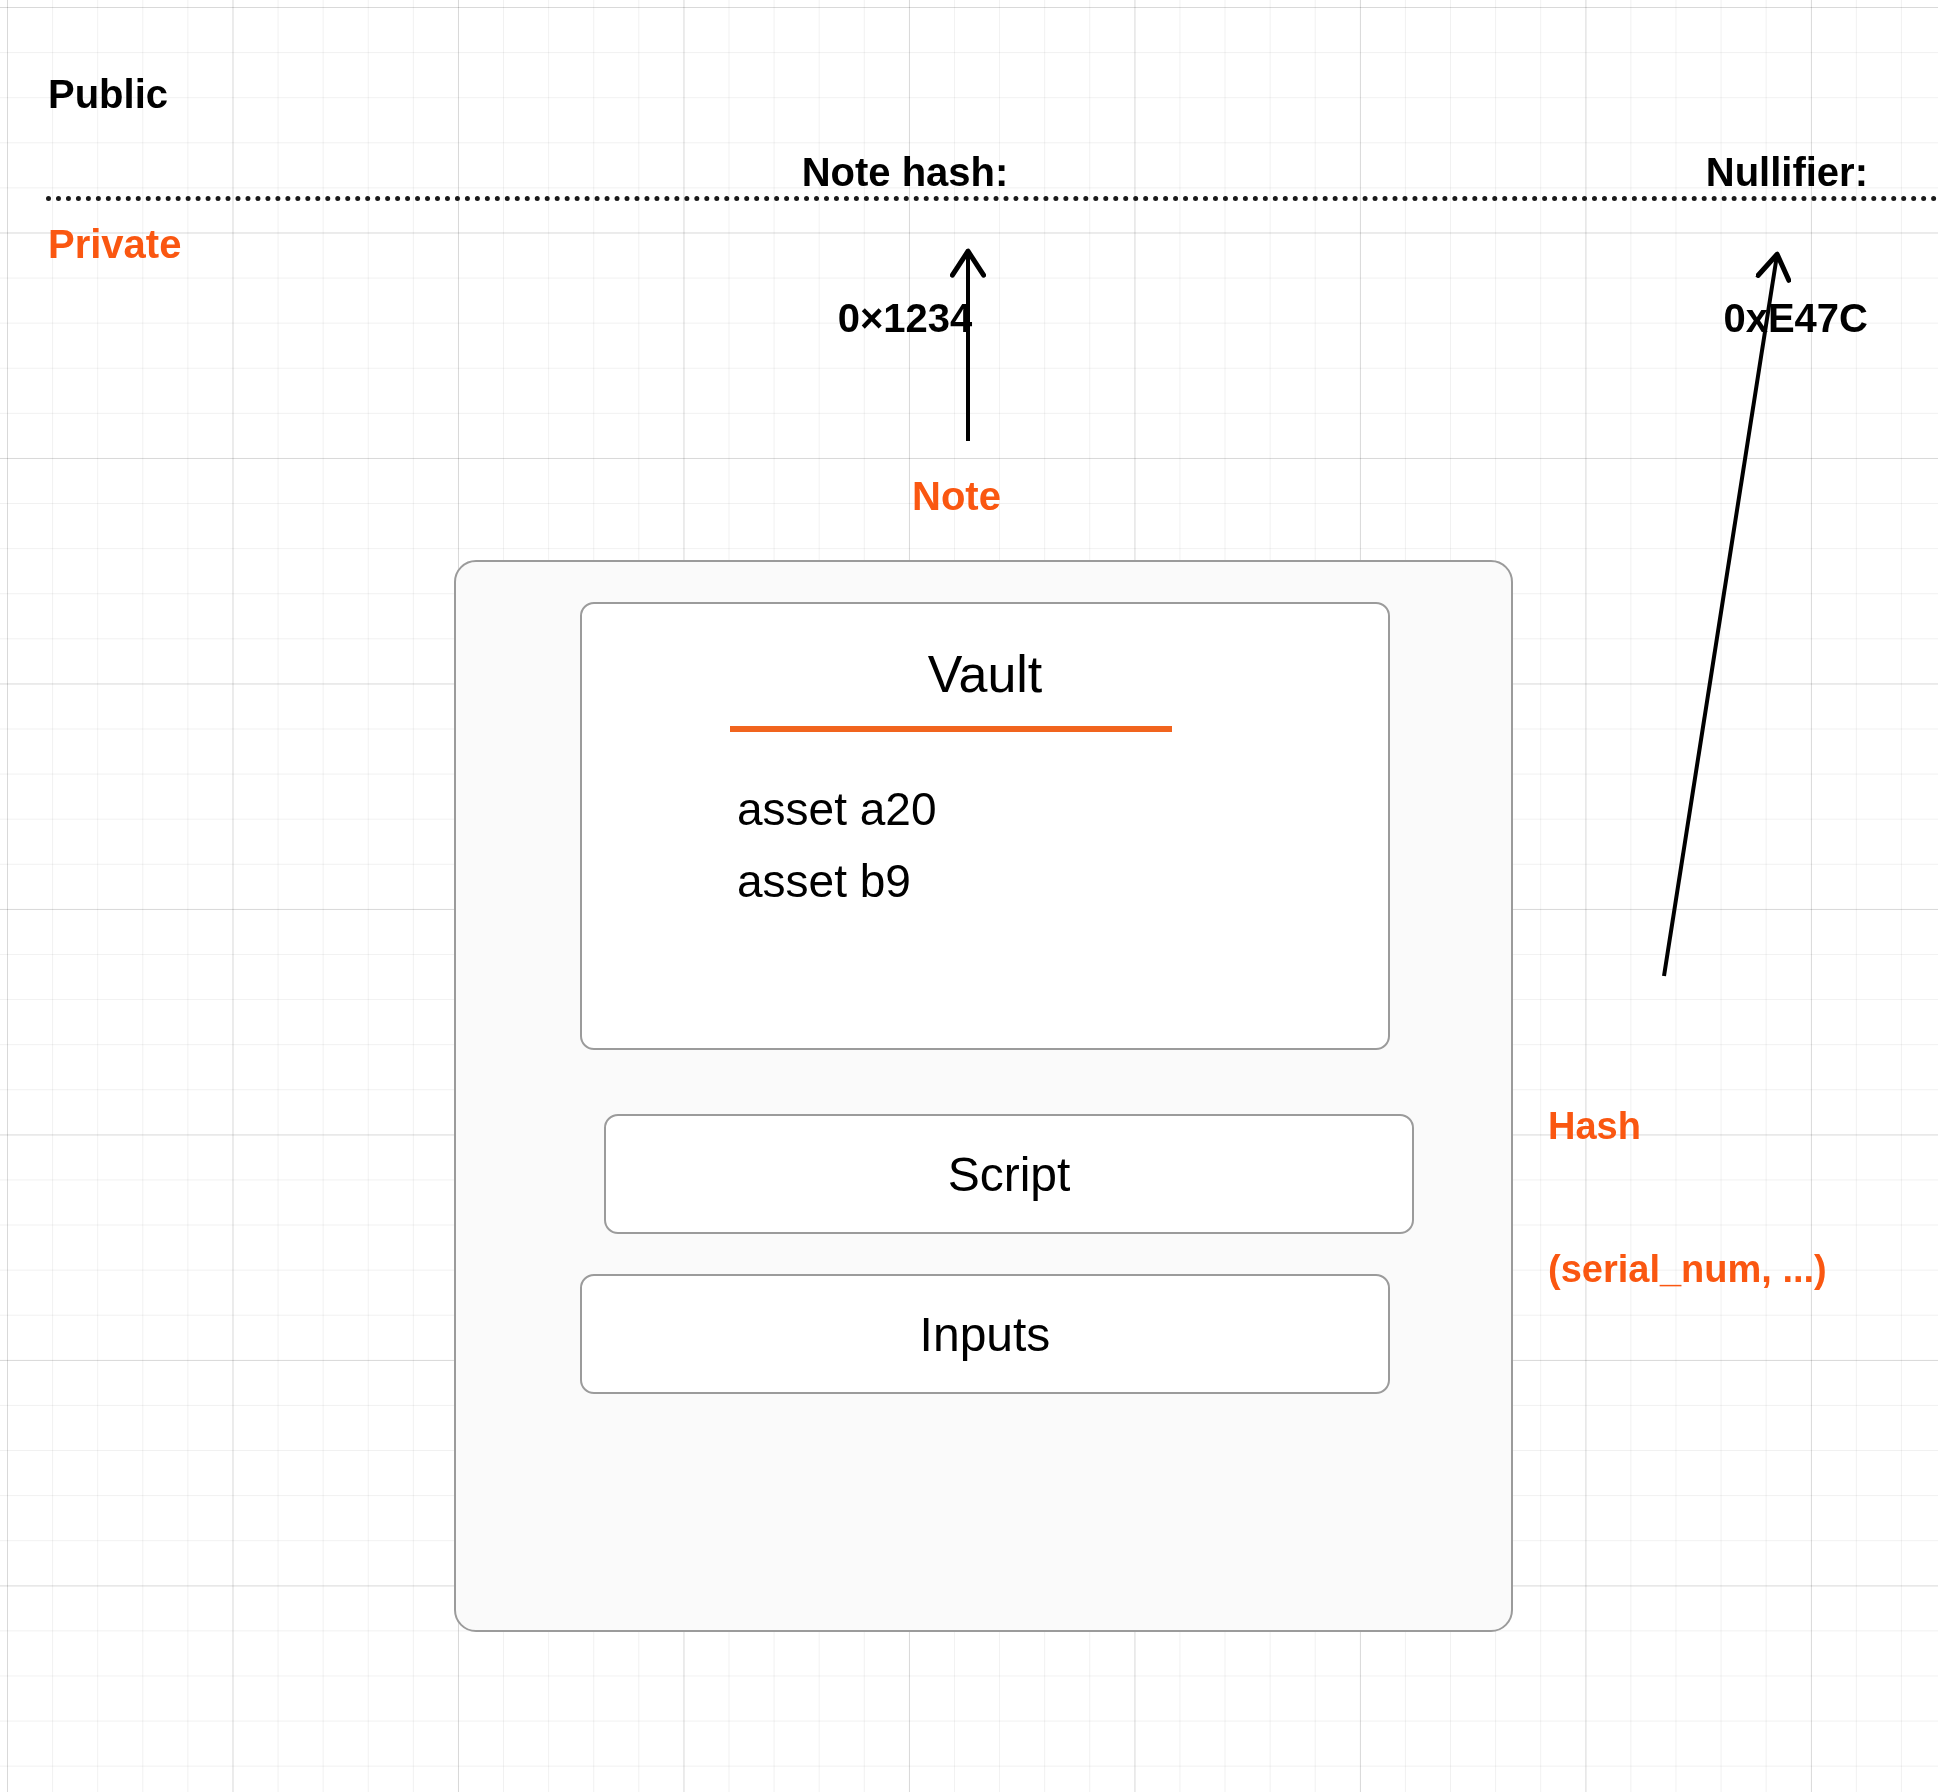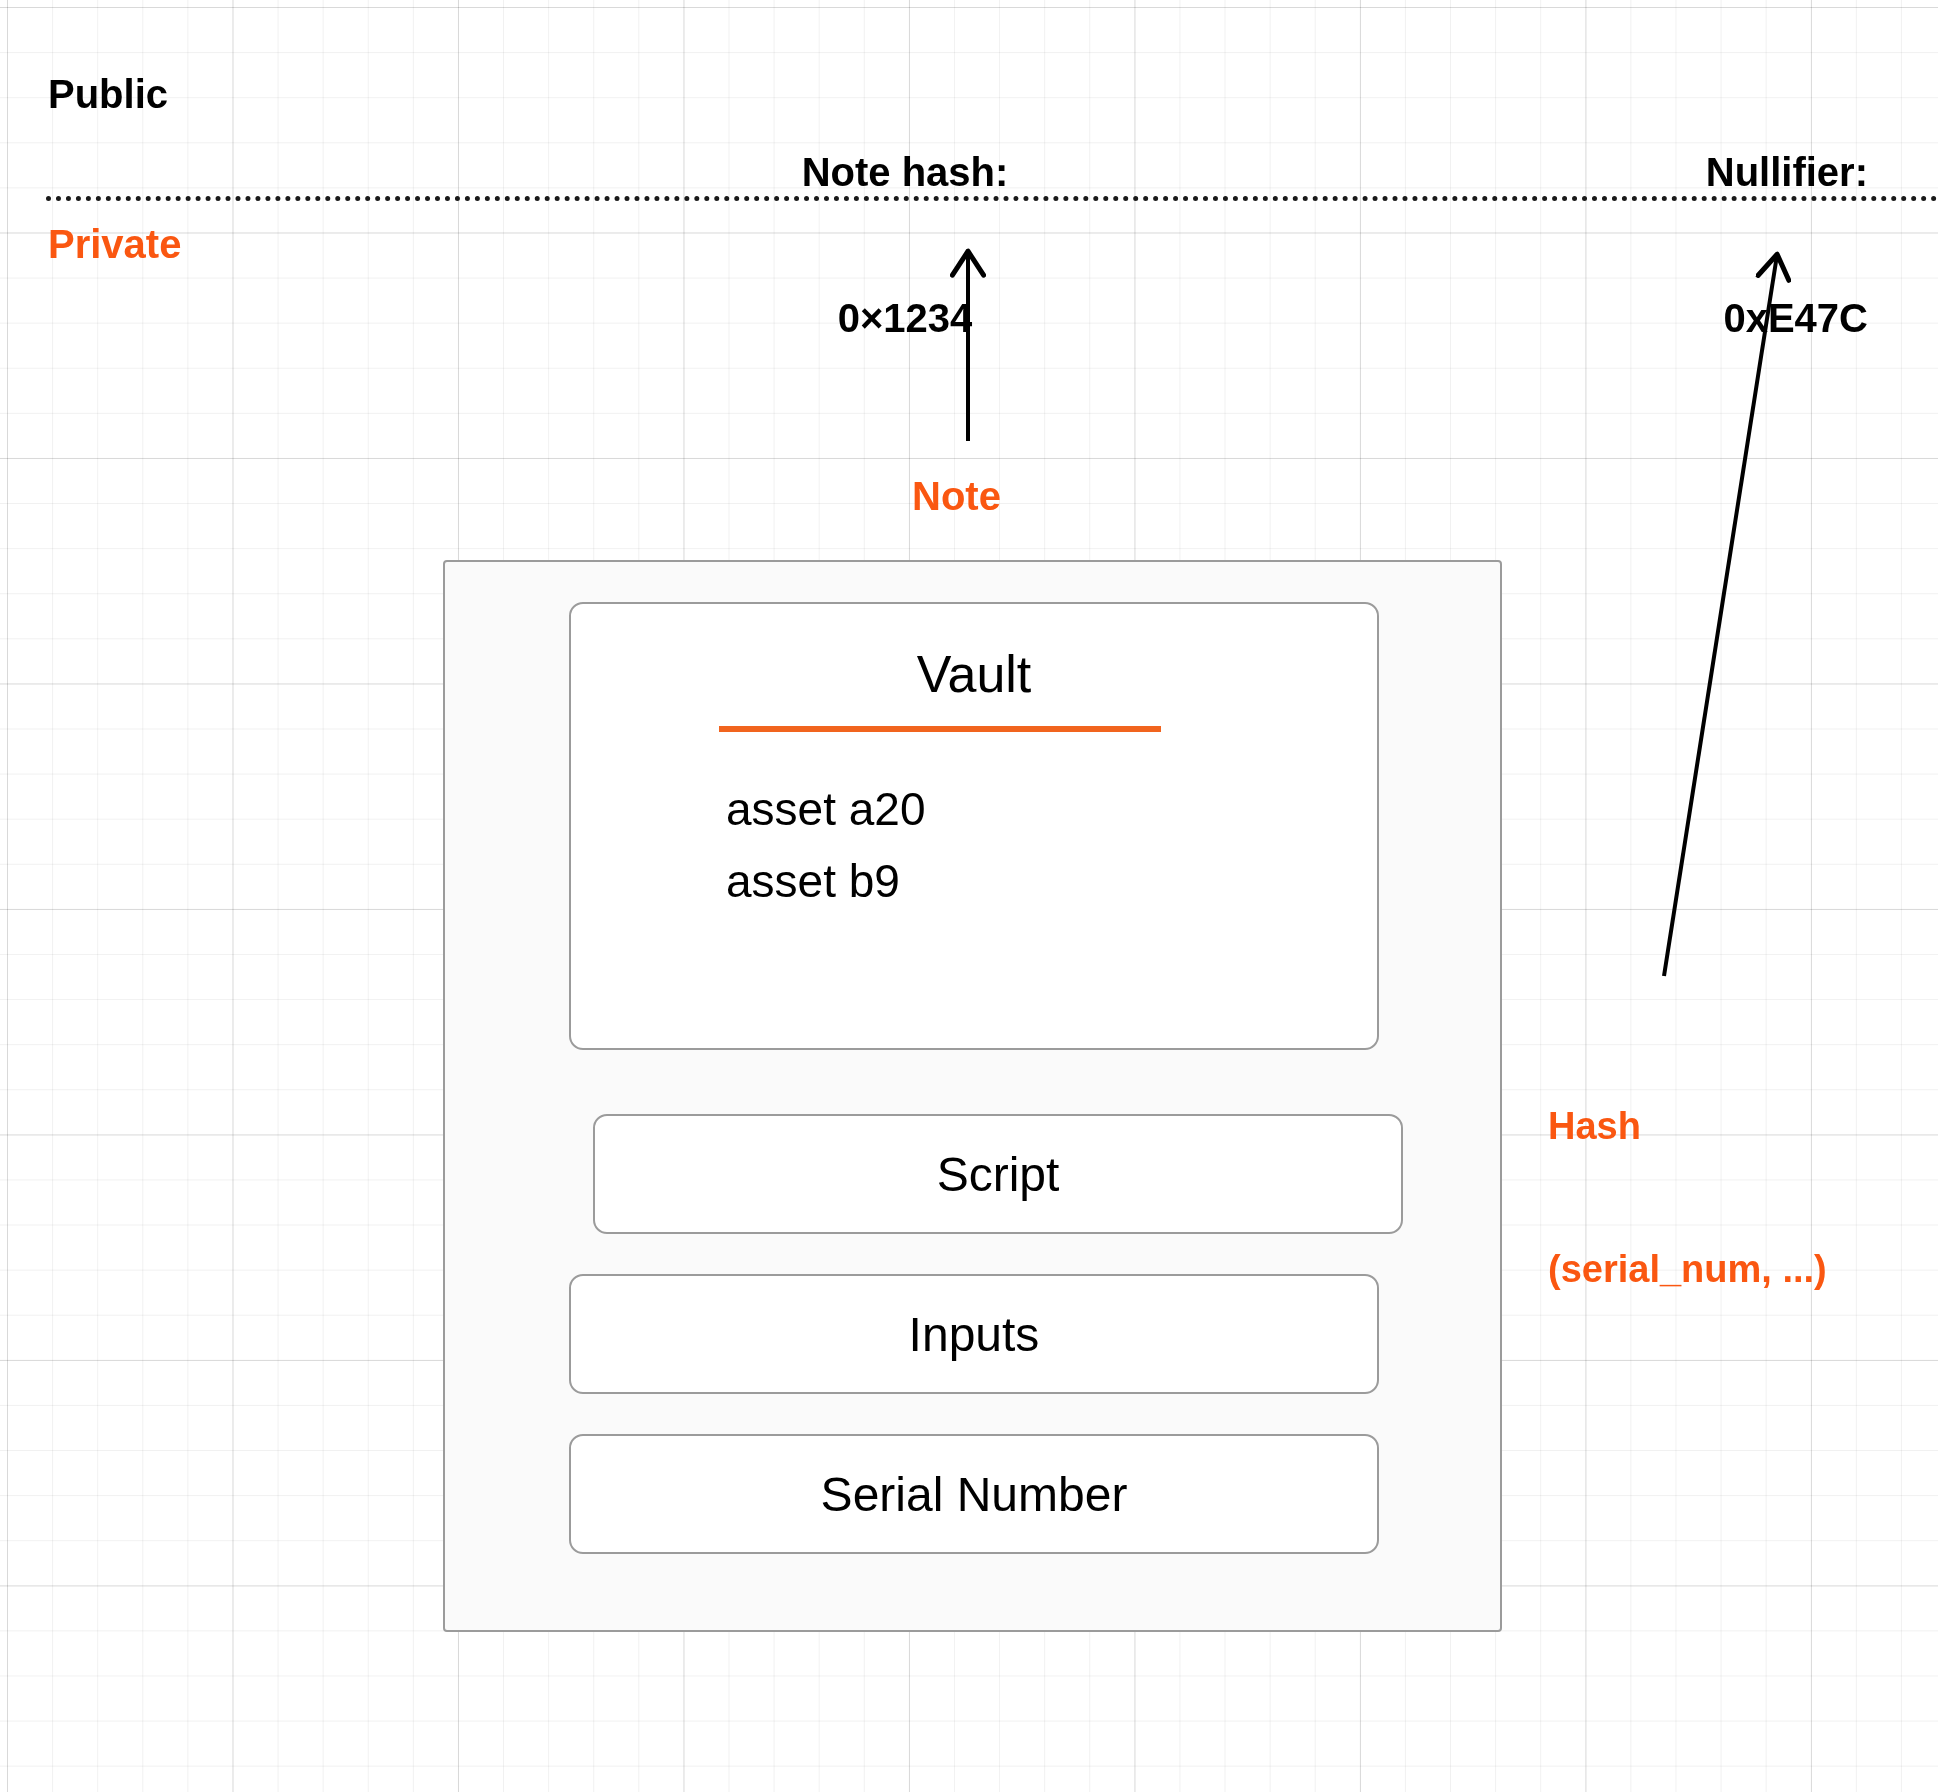--- a/index.html
+++ b/index.html
@@ -101,28 +101,28 @@
   #arrows-layer {
     position: absolute;
     left: 0; top: 0;
     width: 1938px; height: 1792px;
     pointer-events: none;
   }
 
   
   #note-container {
     position: absolute;
-    left: 443px;
+    left: 454px;
     top: 560px;
     width: 1059px;
     height: 1072px;
     box-sizing: border-box;
     background: #FAFAFA;
     border: 2px solid #9b9b9b;
-    border-radius: 4px;
+    border-radius: 22px;
   }
 
   .inner-box {
     position: absolute;
     box-sizing: border-box;
     background: #ffffff;
     border: 2px solid #9b9b9b;
     border-radius: 14px;
   }
 
@@ -238,19 +238,16 @@
     </div>
 
     <div class="inner-box section-box" id="script-box">
       <div class="section-label">Script</div>
     </div>
 
     <div class="inner-box section-box" id="inputs-box">
       <div class="section-label">Inputs</div>
     </div>
 
-    <div class="inner-box section-box" id="serial-number-box">
-      <div class="section-label">Serial Number</div>
-    </div>
 
   </div>
 
 </div>
 
 </body></html>

